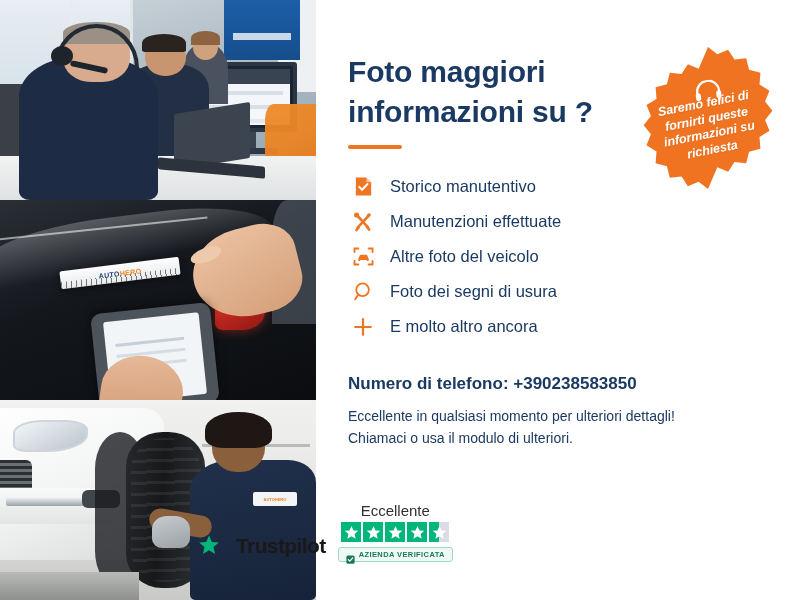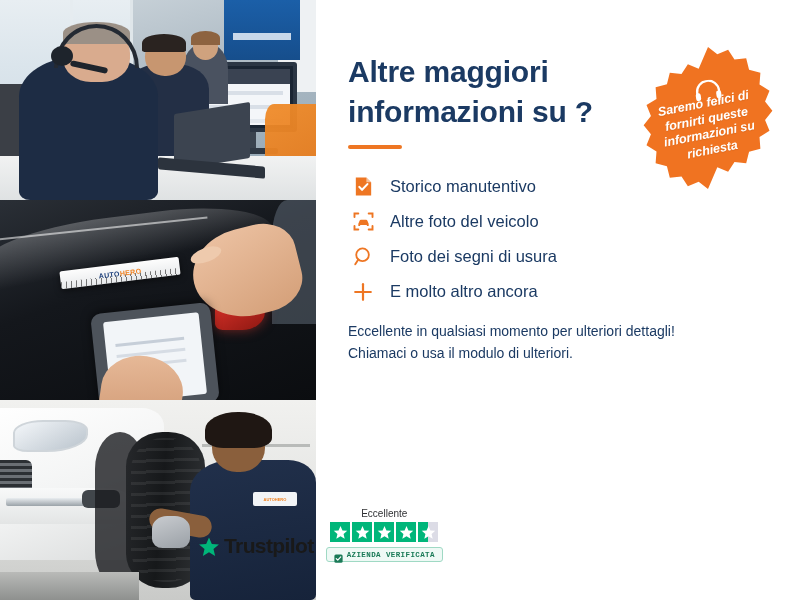--- a/index.html
+++ b/index.html
@@ -389,44 +389,43 @@
     font-style: italic;
     text-shadow:0 1px 1px rgba(0,0,0,.08);
   }
 
   
   .trustpilot {
     position:absolute;
     left: 198px; bottom: 38px;
     display:flex; align-items:flex-end; gap:12px;
   }
-  .tp-logo { display:flex; align-items:flex-end; gap:4px; padding-bottom:4px; }
+  .tp-logo { display:flex; align-items:flex-start; gap:16px; padding-bottom:4px; }
   .tp-logo .star { width:22px; height:22px; }
   .tp-logo .word {
     font-size:21px; font-weight:bold; color:#191919; letter-spacing:-0.6px;
   }
   .tp-right { display:flex; flex-direction:column; align-items:center; gap:3px; }
-  .tp-label { font-size:10px; color:#2f3033;text-align:center; }
+  .tp-label { font-size:15px; color:#2f3033;text-align:center; }
   .tp-stars { display:flex; gap:2px; }
   .tp-stars .sq {
     width:20px; height:20px; background:#00b67a;
     display:flex; align-items:center; justify-content:center;
   }
   .tp-stars .sq.half {
     background: linear-gradient(90deg,#00b67a 0 50%, #dcdce6 50% 100%);
   }
   .tp-stars .sq svg { width:15px; height:15px; }
   .tp-verified {
     margin-top:2px;
     display:flex; align-items:center; gap:4px;
     border:1px solid #9fd9c4;
     background:#eef9f5;
     border-radius:3px;
     padding:2px 7px;
-    font-family:Liberation Mono, monospace;
   }
   .tp-verified .vico { width:9px; height:9px; }
   .tp-verified .vtxt {
     font-size:7.5px; font-weight:bold; color:#1a7a57; letter-spacing:.4px;
   }
 </style>
 </head>
 <body>
 
 <div class="page">
@@ -502,36 +501,51 @@
         </div>
       <div class="arm"></div>
       <div class="glove"></div>
       <div class="lift"></div>
     </div>
 
   </div>
 
   <div class="content">
 
-    <h1 class="headline">Altre maggiori informazioni su ?</h1>
+    <h1 class="headline">Foto maggiori informazioni su ?</h1>
     <div class="divider"></div>
 
     <div class="features">
 
       <div class="feature">
         <span class="ico">
           <svg viewBox="0 0 24 24" width="23" height="23">
             <path d="M4 2.6h11l5 5v13.8H4z" fill="#ee7623"></path>
             <path d="M15 2.6l5 5h-5z" fill="#ffffff" opacity="0.55"></path>
             <path d="M7.6 12.4l2.9 3 5.6-5.9" fill="none" stroke="#ffffff" stroke-width="2.2" stroke-linecap="round" stroke-linejoin="round"></path>
           </svg>
         </span>
         <span class="lbl">Storico manutentivo</span>
       </div>
 
+      <div class="feature">
+        <span class="ico">
+          <svg viewBox="0 0 24 24" width="24" height="24">
+            <g stroke="#ee7623" stroke-width="2.6" stroke-linecap="round">
+              <path d="M5.4 4.6L17 17.4"></path>
+              <path d="M18.6 4.6L6.6 17.6"></path>
+            </g>
+            <circle cx="5.6" cy="5" r="2.6" fill="#ee7623"></circle>
+            <path d="M17.6 3.2a3.4 3.4 0 0 0-1.1 5.5l2.6-2.6z" fill="#ee7623"></path>
+            <path d="M16.2 15.6l3.6 3.9-1.9 1.7-3.4-4z" fill="#ee7623"></path>
+            <path d="M7.4 16.2l-3.6 3.9 1.9 1.7 3.4-4z" fill="#ee7623"></path>
+          </svg>
+        </span>
+        <span class="lbl">Manutenzioni effettuate</span>
+      </div>
 
       <div class="feature">
         <span class="ico">
           <svg viewBox="0 0 24 24" width="23" height="23">
             <g fill="none" stroke="#ee7623" stroke-width="2" stroke-linecap="round">
               <path d="M2.6 7.4V3.6h4"></path>
               <path d="M17.4 3.6h4v3.8"></path>
               <path d="M21.4 16.6v3.8h-4"></path>
               <path d="M6.6 20.4h-4v-3.8"></path>
             </g>
@@ -558,20 +572,21 @@
               <path d="M12 4.2v15.6"></path>
               <path d="M4.2 12h15.6"></path>
             </g>
           </svg>
         </span>
         <span class="lbl">E molto altro ancora</span>
       </div>
 
     </div>
 
+    <div class="phone-title">Numero di telefono: +390238583850</div>
     <div class="phone-sub">
       <div>Eccellente in qualsiasi momento per ulteriori dettagli!</div>
       <div>Chiamaci o usa il modulo di ulteriori.</div>
     </div>
 
   </div>
 
   <div class="badge">
     <svg viewBox="0 0 200 200" width="148" height="148">
       <path fill="#f07321" d="M100 4

